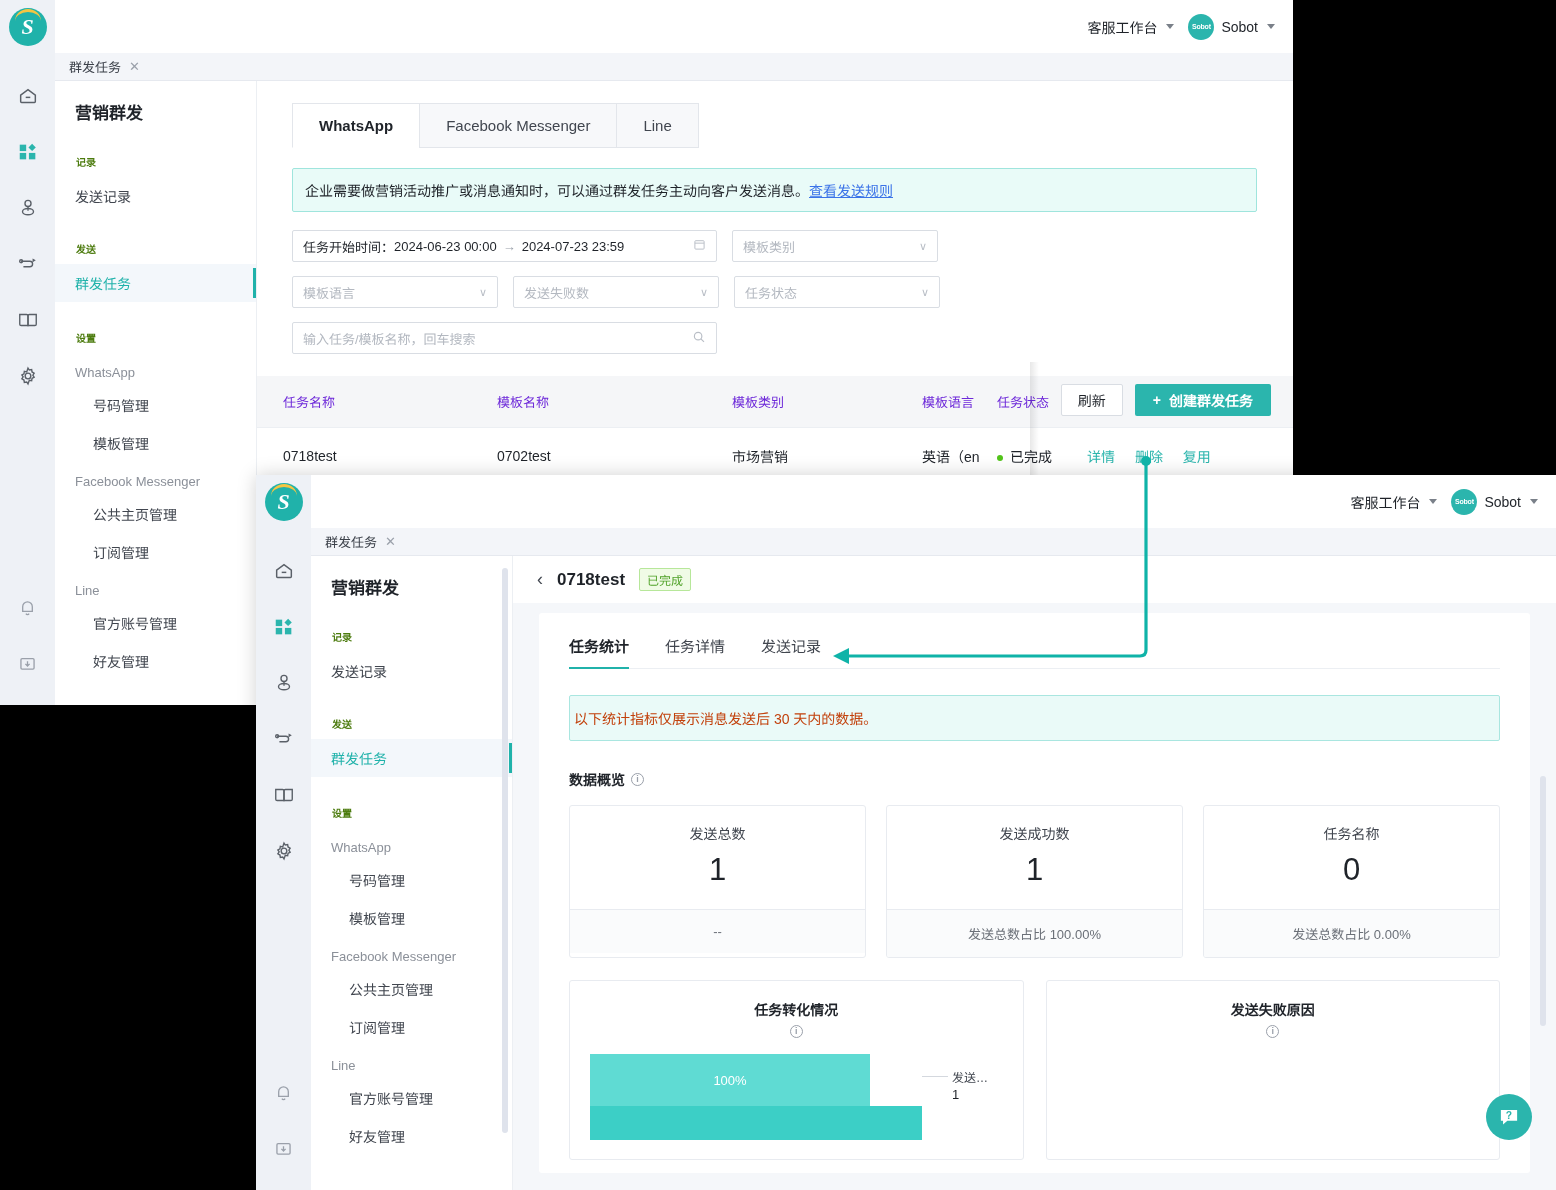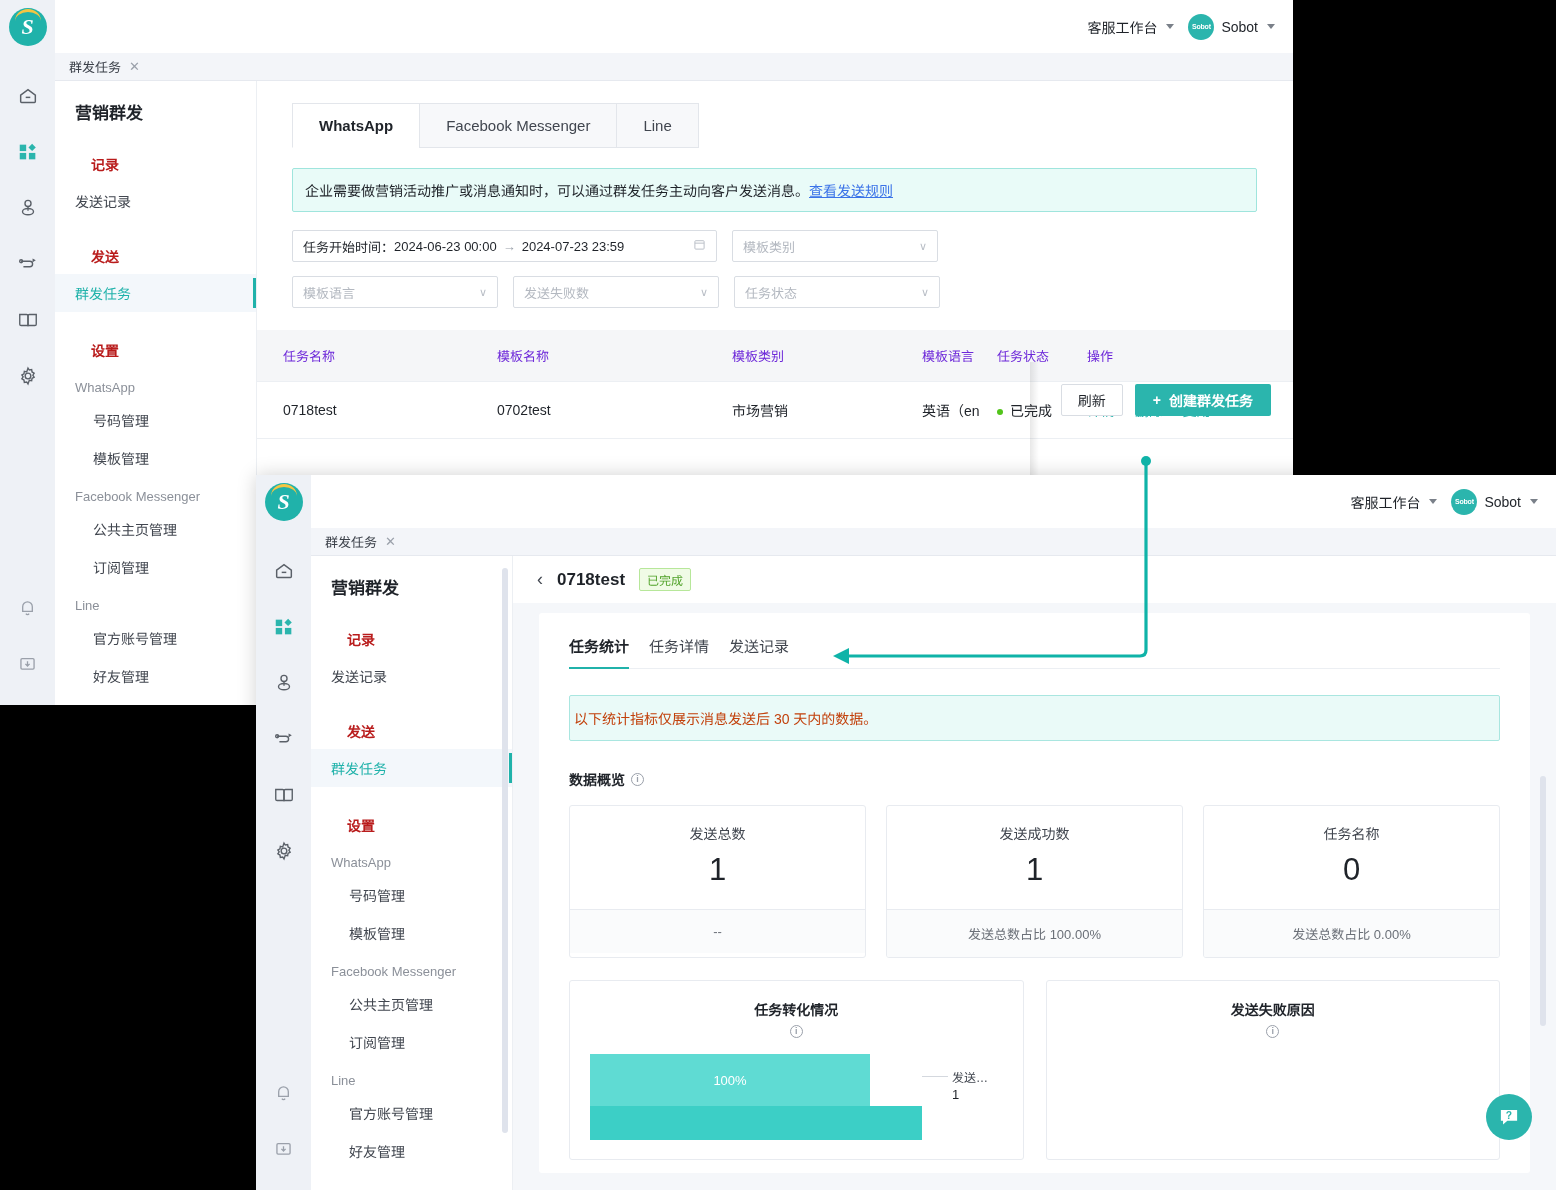--- a/index.html
+++ b/index.html
@@ -35,21 +35,21 @@
   .rail-spacer { flex:1; }
 
   
   .tabstrip { position:absolute; left:55px; right:0; top:53px; height:28px; background:#f3f5f9; display:flex; align-items:center; padding-left:14px; border-bottom:1px solid #e6e9ef;}
   .doc-tab { display:flex;align-items:center;gap:8px;font-size:13px;color:#3b4049; }
   .doc-tab .x { color:#9aa0aa; font-size:13px; cursor:pointer; }
 
   
   .leftnav { position:absolute; left:55px; top:81px; bottom:0; width:202px; background:#fff; border-right:1px solid #eceff3; padding-top:18px;}
   .nav-title { font-size:17px; font-weight:bold; color:#1f2329; padding:0 0 0 20px; margin-bottom:22px;}
-  .nav-group { font-size:14px; font-weight:bold; color:#b91c1c; padding:8px 0 8px 36px; }
+  .nav-group { font-size:10px; font-weight:bold; color:#4d7c0f; padding:8px 0 8px 21px; }
   .nav-item { font-size:14px; color:#41464f; padding:9px 0 9px 20px; cursor:pointer; position:relative;}
   .nav-item.sub { padding-left:38px; }
   .nav-item.active { color:#20b2aa; background:#f3f7fb; }
   .nav-item.active::after { content:""; position:absolute; right:0; top:4px; bottom:4px; width:3px; background:#20b2aa; }
   .nav-sublabel { font-size:13px; color:#8b9099; padding:12px 0 6px 20px; }
 
   
   .content { position:absolute; top:81px; background:#fff; }
 
   
@@ -90,21 +90,21 @@
      background:linear-gradient(to right, rgba(0,0,0,0.09), rgba(0,0,0,0)); pointer-events:none;}
 
   
   #win2 { left:256px; top:475px; width:1300px; height:715px; box-shadow:0 0 18px rgba(0,0,0,.18); }
   #win2 .content { left:257px; right:0; top:81px; bottom:0; background:#f5f7fa; }
   .detail-head { background:#fff; height:47px; display:flex; align-items:center; gap:14px; padding-left:24px; }
   .back-chev { font-size:18px; color:#41464f; cursor:pointer; }
   .detail-title { font-size:17px; font-weight:bold; color:#1f2329; }
   .badge-done { background:#f0fbe6; border:1px solid #b7e79a; color:#52a32b; font-size:12px; padding:2px 7px; border-radius:2px;}
   .panel { background:#fff; margin:10px 26px 0 26px; border-radius:3px; padding:0 30px 0 30px; height:560px; overflow:hidden;}
-  .stabs { display:flex; gap:20px; border-bottom:1px solid #eceff3; padding-top:14px;font-family:Liberation Serif, serif;}
+  .stabs { display:flex; gap:36px; border-bottom:1px solid #eceff3; padding-top:14px;font-family:Liberation Serif, serif;}
   .stab { font-size:15px; color:#41464f; padding:8px 0 12px 0; cursor:pointer; position:relative;}
   .stab.active { color:#1f2329; font-weight:bold; }
   .stab.active::after { content:""; position:absolute; left:0; right:0; bottom:-1px; height:2px; background:#20b2aa;}
   .info-bar { margin-top:26px; background:#eafaf8; border:1px solid #a9e6e0; padding:12px 4px; font-size:14px; color:#c2410c; border-radius:2px;}
   .sect-title { margin-top:28px; font-size:14px; font-weight:bold; color:#1f2329; display:flex; align-items:center; gap:6px;}
   .icirc { display:inline-block; width:13px;height:13px;border:1px solid #9aa0aa;border-radius:50%;color:#9aa0aa;font-size:9px;line-height:11px;text-align:center;font-style:normal;}
   .cards { display:flex; gap:20px; margin-top:16px;}
   .card { flex:1; border:1px solid #e8ebf0; border-radius:3px; overflow:hidden; background:#fff;}
   .card-top { text-align:center; padding:17px 0 21px 0;}
   .card-lbl { font-size:14px; color:#41464f;}
@@ -272,20 +272,32 @@
             <span>模板语言</span>
             <span class="chev">∨</span>
           </div>
           <div class="fld dd">
             <span>发送失败数</span>
             <span class="chev">∨</span>
           </div>
           <div class="fld dd">
             <span>任务状态</span>
             <span class="chev">∨</span>
+          </div>
+        </div>
+        <div class="frow">
+          <div class="fld search-fld">
+            <span>输入任务/模板名称，回车搜索</span>
+            <span class="grow"></span>
+            <span>
+              <svg width="14" height="14" viewBox="0 0 24 24" fill="none" stroke="#b9bec6" stroke-width="2">
+                  <circle cx="10.5" cy="10.5" r="6.4"></circle>
+                  <path d="M15.3 15.3 L20.5 20.5"></path>
+                </svg>
+            </span>
           </div>
         </div>
       </div>
 
       <div class="btn-row">
         <div class="btn-ghost">刷新</div>
         <div class="btn-primary">
           <span>+</span>
           <span>创建群发任务</span>
         </div>

